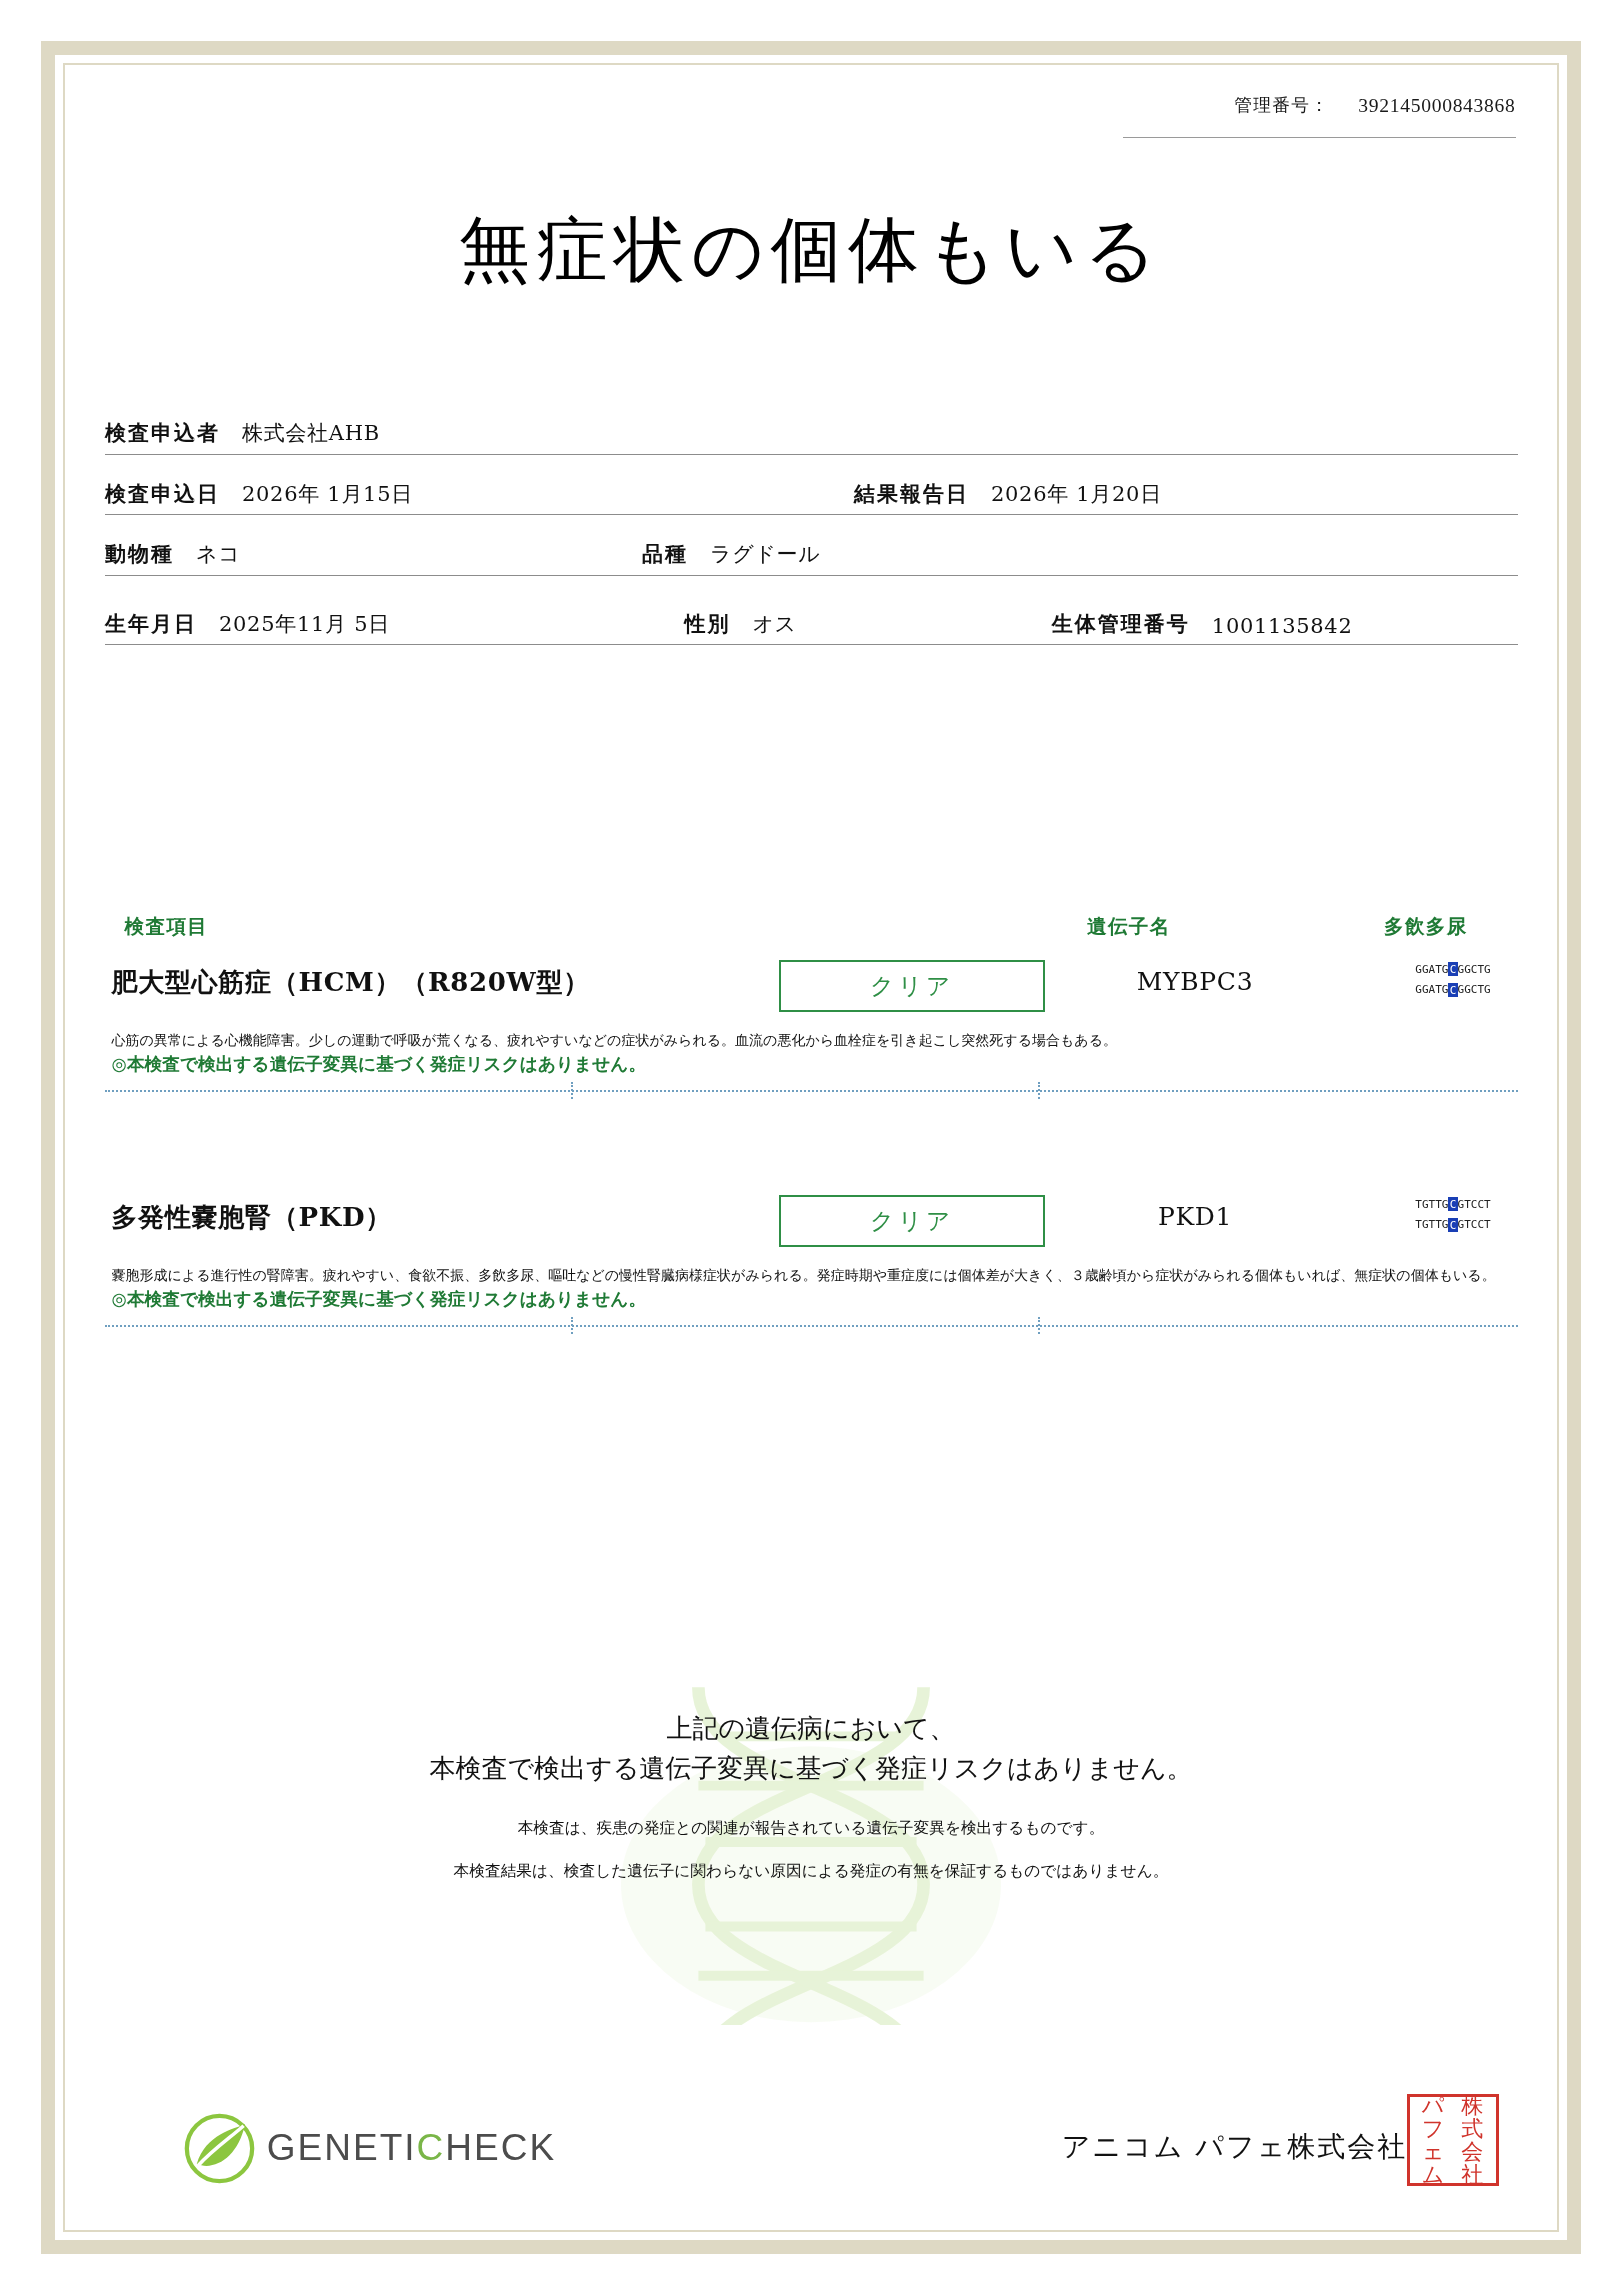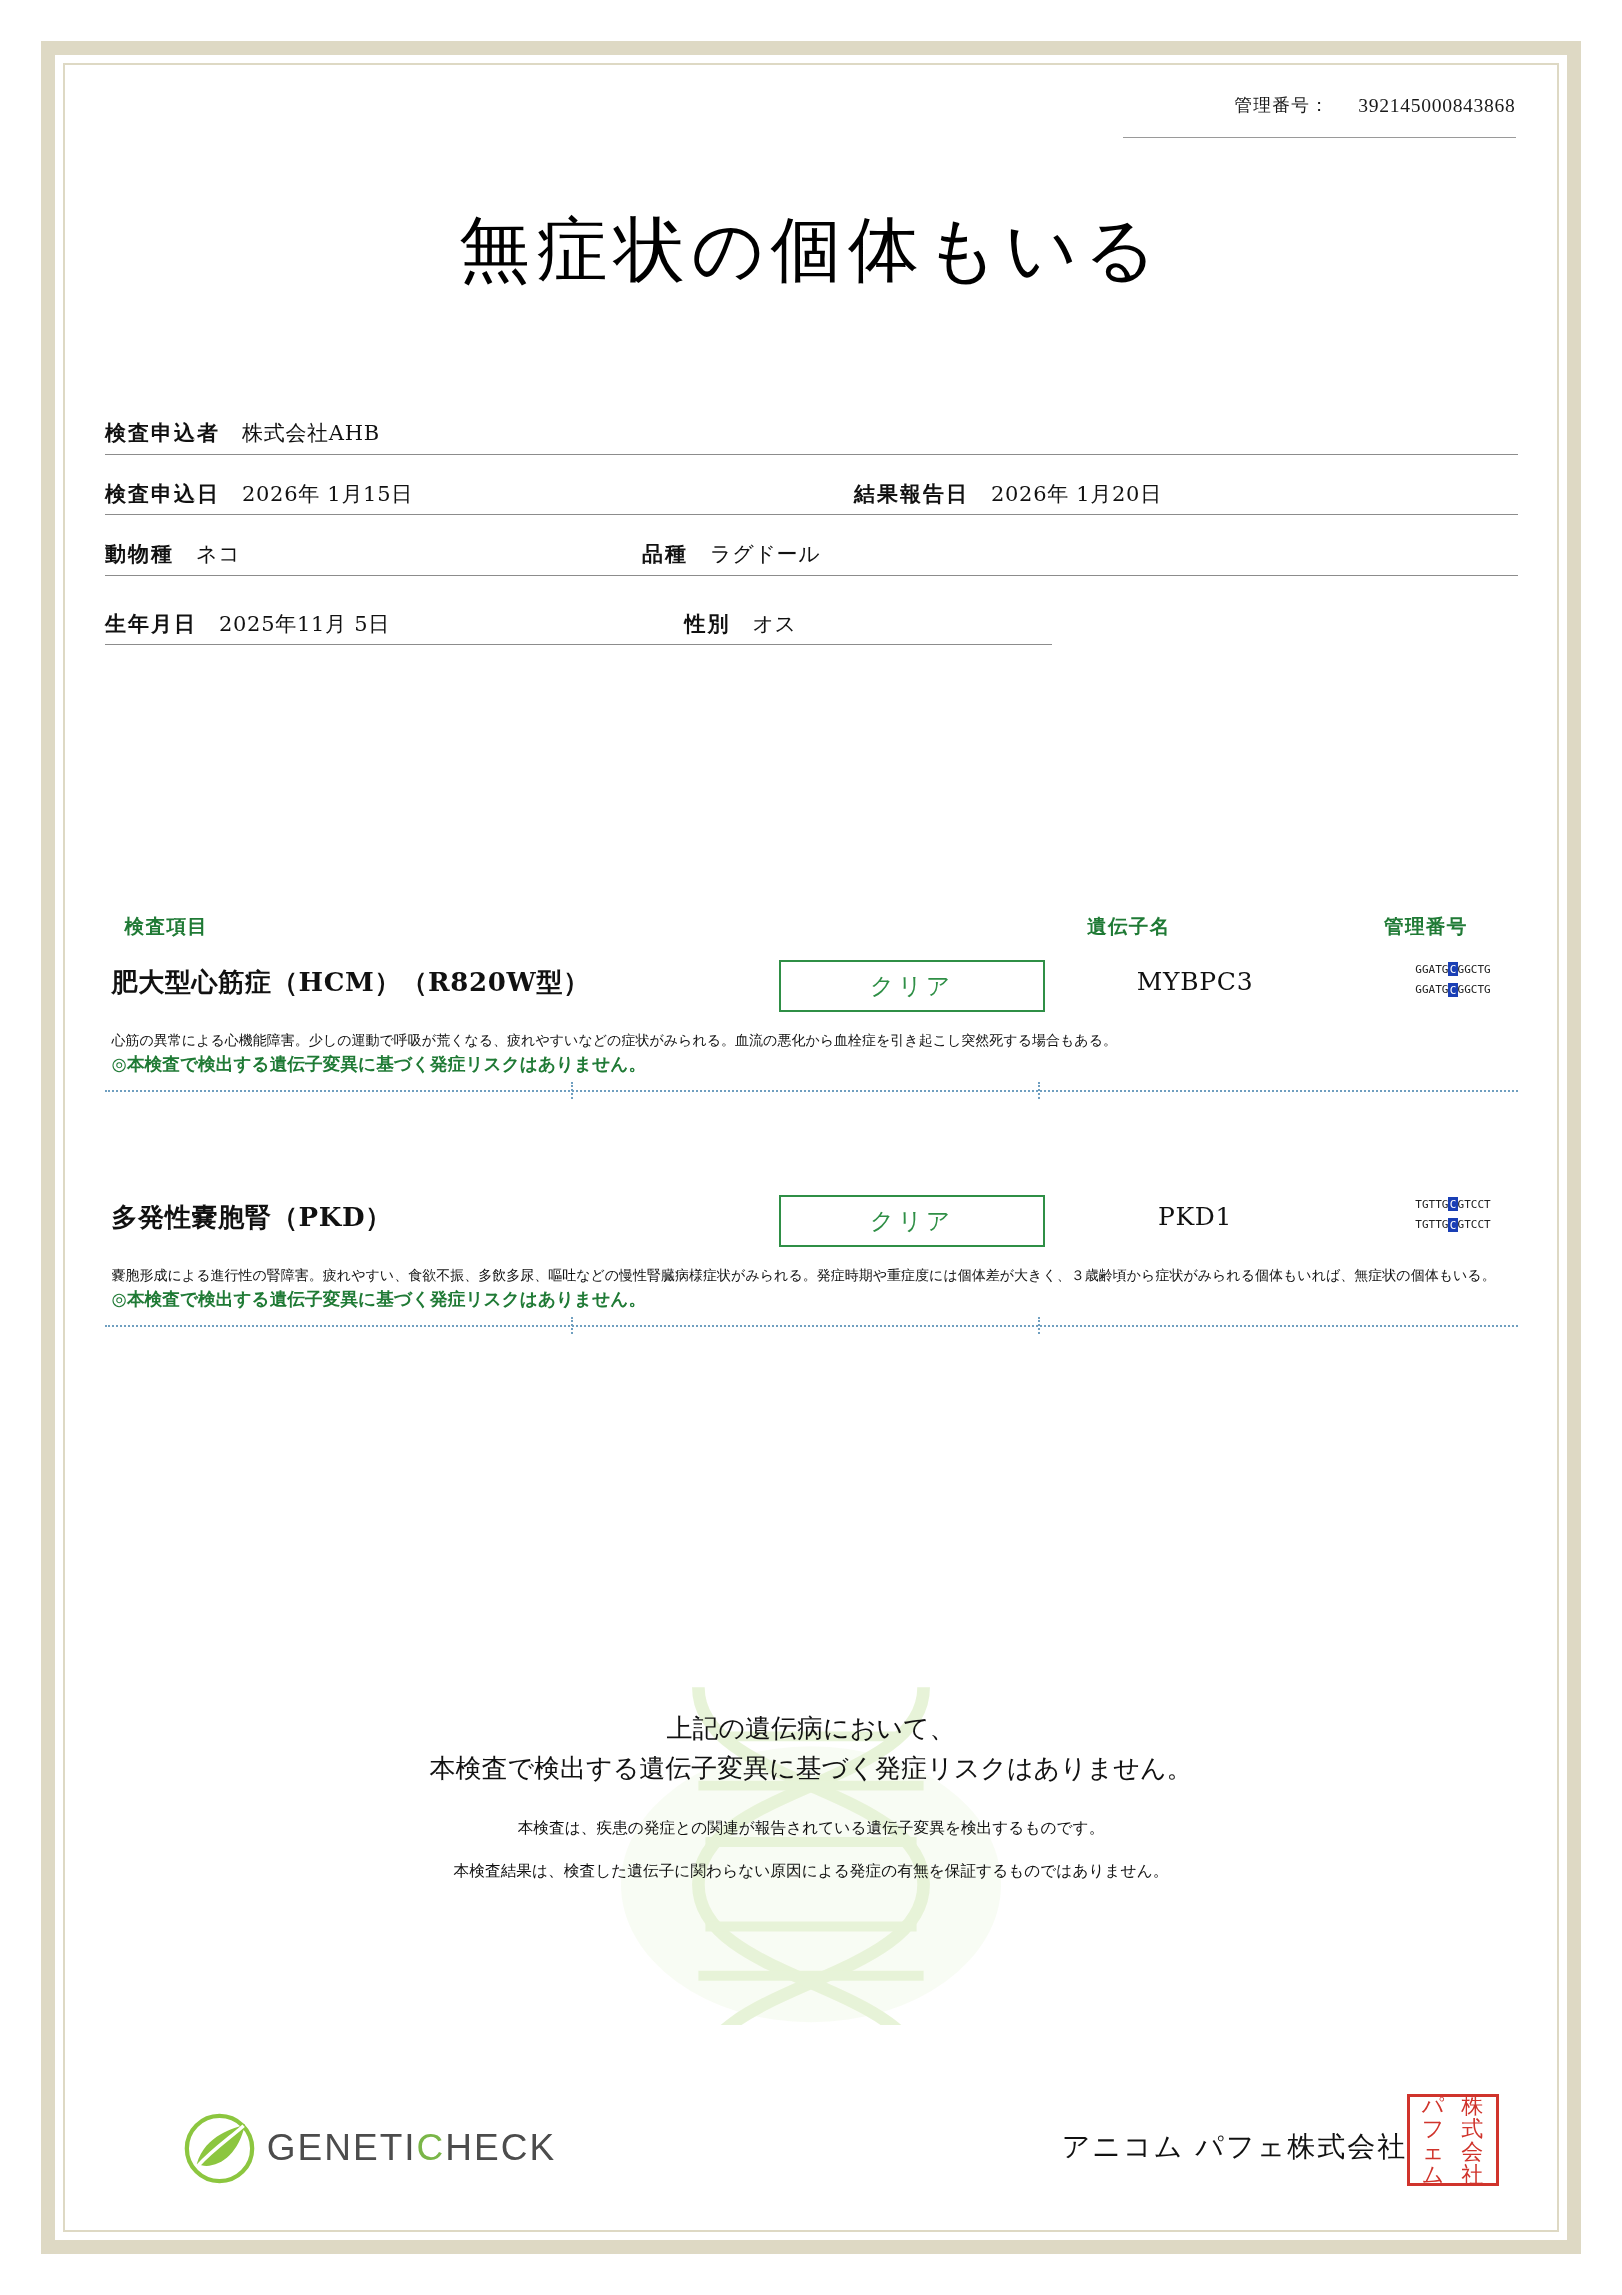--- a/index.html
+++ b/index.html
@@ -391,28 +391,32 @@
 
       <div class="info-line">
         <div class="fld w-41">
           <span class="lbl">生年月日</span>
           <span class="val">2025年11月 5日</span>
         </div>
         <div class="fld w-26">
           <span class="lbl">性別</span>
           <span class="val">オス</span>
         </div>
+        <div class="fld w-33">
+          <span class="lbl">生体管理番号</span>
+          <span class="val">1001135842</span>
+        </div>
       </div>
 
     </div>
 
     <div class="res-head">
       <span class="h-item h-test">検査項目</span>
       <span class="h-item h-gene">遺伝子名</span>
-      <span class="h-item h-seq">管理番号</span>
+      <span class="h-item h-seq">多飲多尿</span>
     </div>
 
     <div class="result r1">
       <div class="res-top">
         <div class="res-name">肥大型心筋症（HCM）（R820W型）</div>
         <div class="res-badge">クリア</div>
         <div class="res-gene">MYBPC3</div>
         <div class="res-seq">
           <div class="seq-line"><span>GGATG</span><span class="seq-hl">C</span><span>GGCTG</span></div>
           <div class="seq-line"><span>GGATG</span><span class="seq-hl">C</span><span>GGCTG</span></div>

